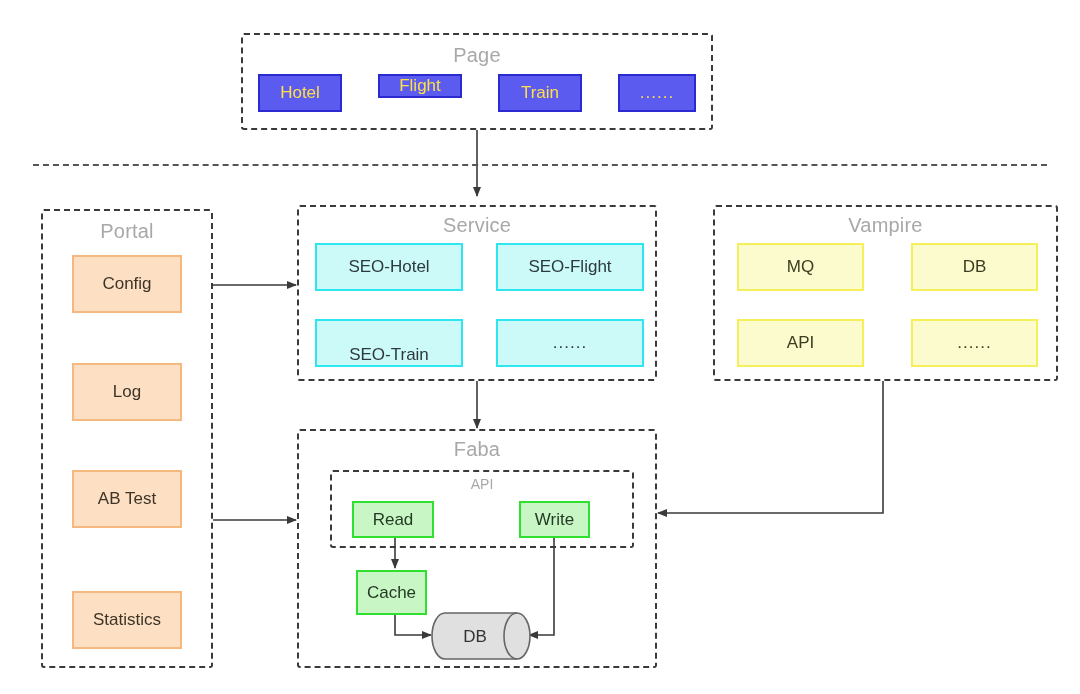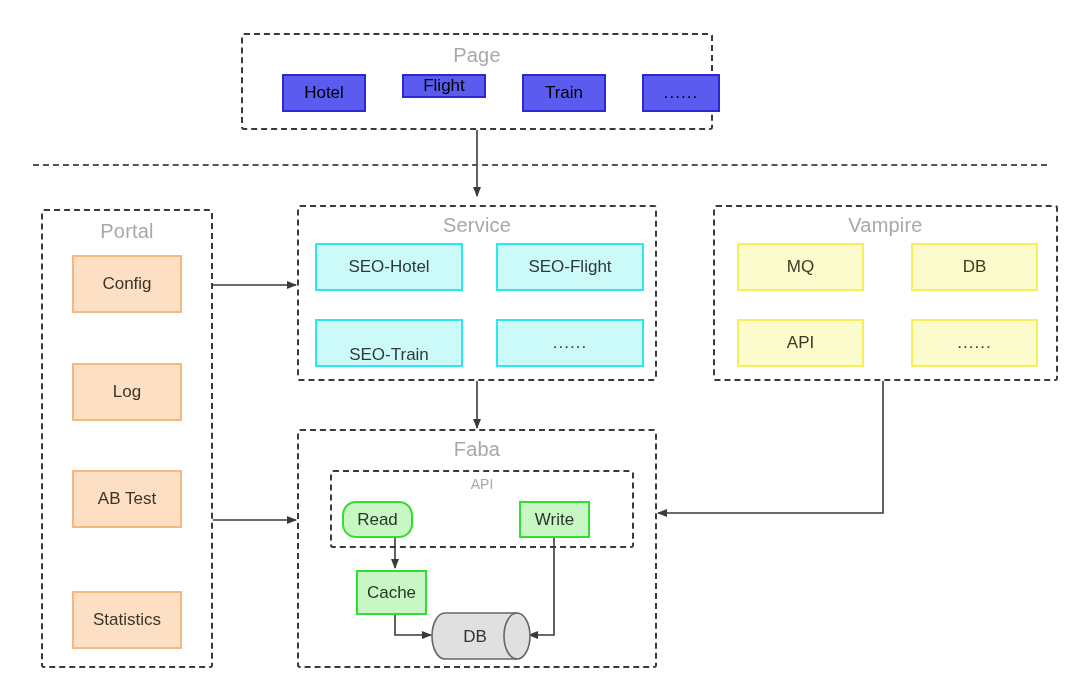--- a/index.html
+++ b/index.html
@@ -66,22 +66,21 @@
     justify-content: center;
     font-size: 17px;
     color: #333333;
     border-width: 2px;
     border-style: solid;
     text-align: center;
   }
   .node.page-node {
     background: #5b5bf0;
     border-color: #2a2ad0;
-    color: #000000;
-    margin-left: 24px;
+    color: #fde047;
   }
   .node.portal-node {
     background: #fde0c4;
     border-color: #f5b97f;
     color: #3d3427;
   }
   .node.service-node {
     background: #ccfaf9;
     border-color: #2ee6f0;
     color: #2d3a3c;
@@ -211,21 +210,21 @@
   </div>
 
   <div class="group-box" style="left:297px; top:429px; width:360px; height:239px;">
     <div class="group-title" style="top:6px;">Faba</div>
   </div>
 
   <div class="sub-box" style="left:330px; top:470px; width:304px; height:78px;">
     <div class="sub-title" style="top:4px;">API</div>
   </div>
 
-  <div class="node faba-node" style="left:342px; top:501px; width:71px; height:37px;border-radius:14px;">
+  <div class="node faba-node" style="left:352px; top:501px; width:82px; height:37px;">
     <span>Read</span>
   </div>
   <div class="node faba-node" style="left:519px; top:501px; width:71px; height:37px;">
     <span>Write</span>
   </div>
   <div class="node faba-node" style="left:356px; top:570px; width:71px; height:45px;">
     <span>Cache</span>
   </div>
 
   <svg class="db-shape" style="left:431px; top:612px;" width="100" height="48" viewBox="0 0 100 48">

